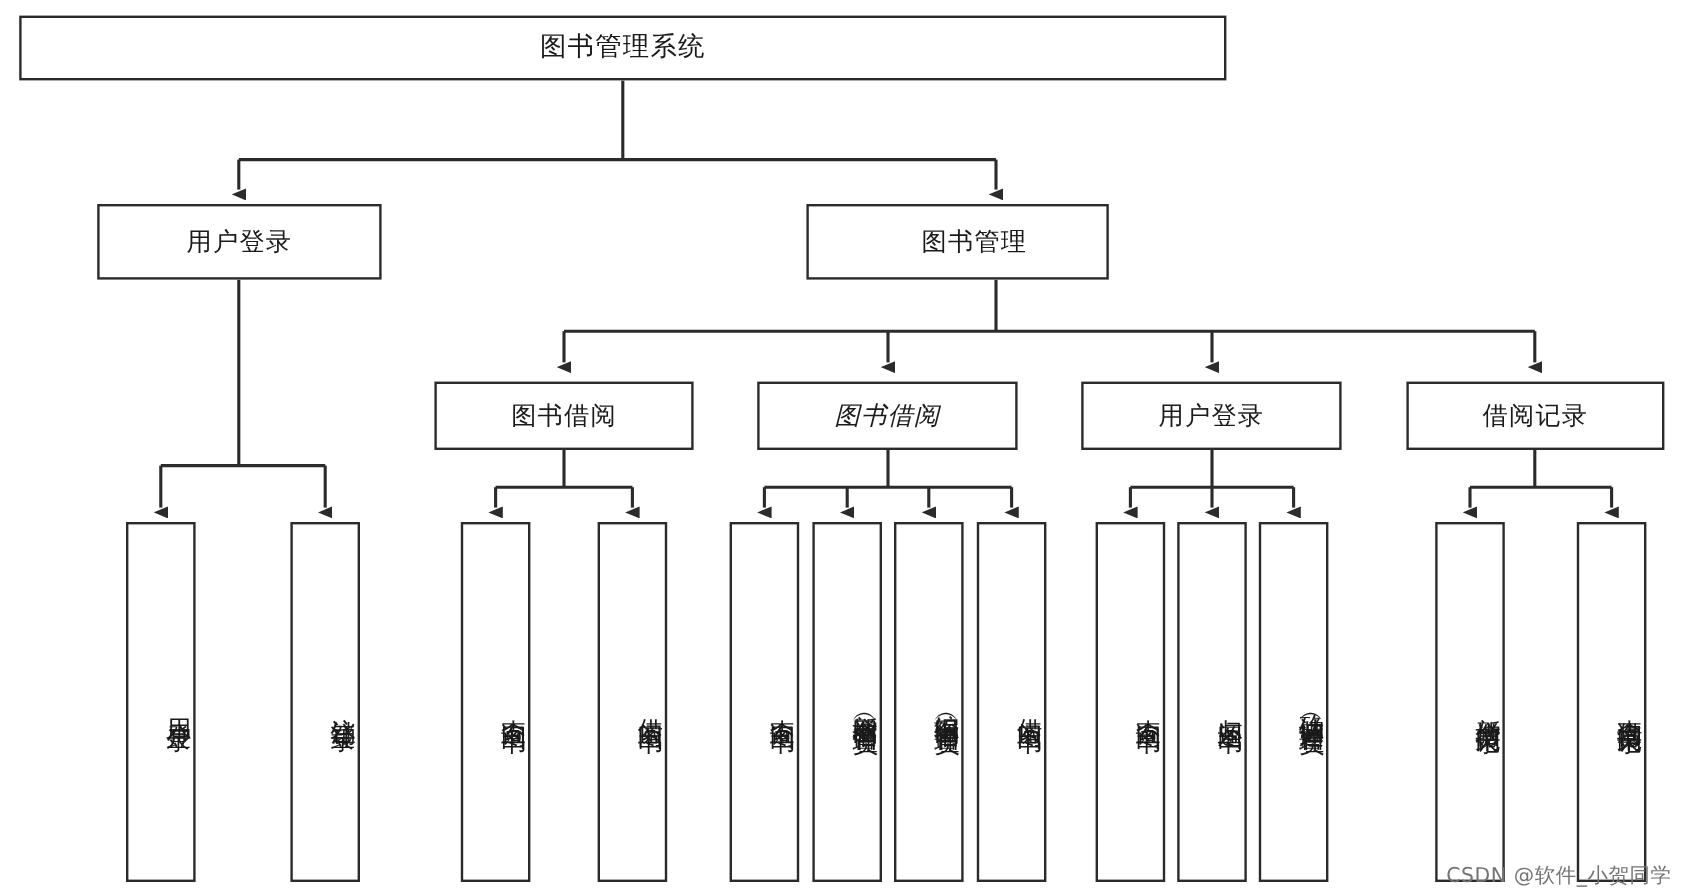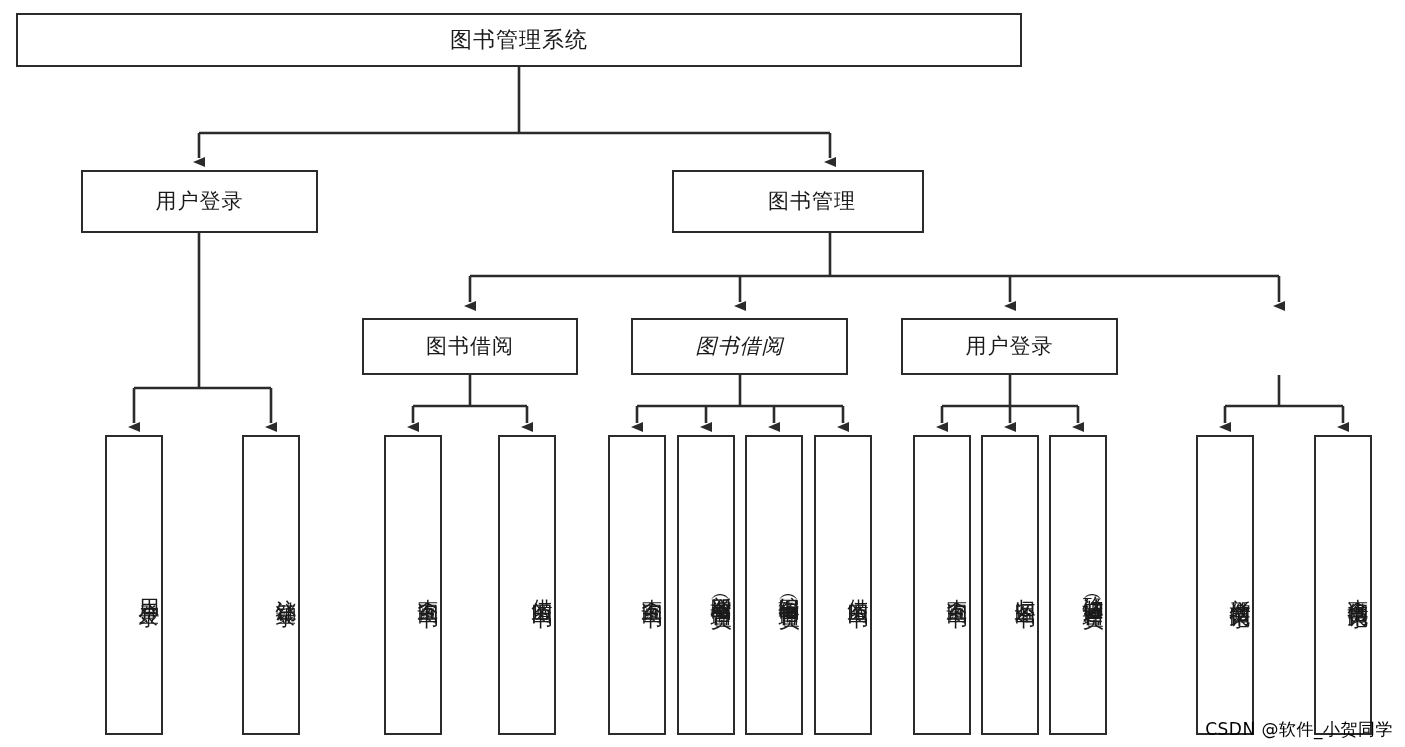--- a/index.html
+++ b/index.html
@@ -57,21 +57,21 @@
     white-space: nowrap;
   }
   .node.vertical.tall {
     letter-spacing: 2px;
   }
   .watermark {
     position: absolute;
     right: 12px;
     bottom: 6px;
     font-size: 17px;
-    color: #000000;
+    color: #737373;
     letter-spacing: 0.5px;
     white-space: nowrap;
   }
 </style>
 </head>
 <body>
 
 <div id="canvas">
 
   <svg id="edges" viewBox="0 0 1405 747" xmlns="http://www.w3.org/2000/svg">
@@ -129,20 +129,21 @@
   <div class="node horizontal" style="left:81px; top:170px; width:237px; height:63px;">用户登录</div>
 
   <div class="node horizontal" style="left:672px; top:170px; width:252px; height:63px;padding-left:28px;">图书管理</div>
 
   <div class="node horizontal" style="left:362px; top:318px; width:216px; height:57px;">图书借阅</div>
 
   <div class="node horizontal" style="left:631px; top:318px; width:217px; height:57px;font-style:italic;">图书借阅</div>
 
   <div class="node horizontal" style="left:901px; top:318px; width:217px; height:57px;">用户登录</div>
 
+  <div class="node horizontal" style="left:1172px; top:318px; width:215px; height:57px;">借阅记录</div>
 
   <div class="node vertical" style="left:105px; top:435px; width:58px; height:300px;">用户登录</div>
 
   <div class="node vertical" style="left:242px; top:435px; width:58px; height:300px;">注销登录</div>
 
   <div class="node vertical" style="left:384px; top:435px; width:58px; height:300px;">查询图书</div>
 
   <div class="node vertical" style="left:498px; top:435px; width:58px; height:300px;">借阅图书</div>
 
   <div class="node vertical" style="left:608px; top:435px; width:58px; height:300px;">查询图书</div>

